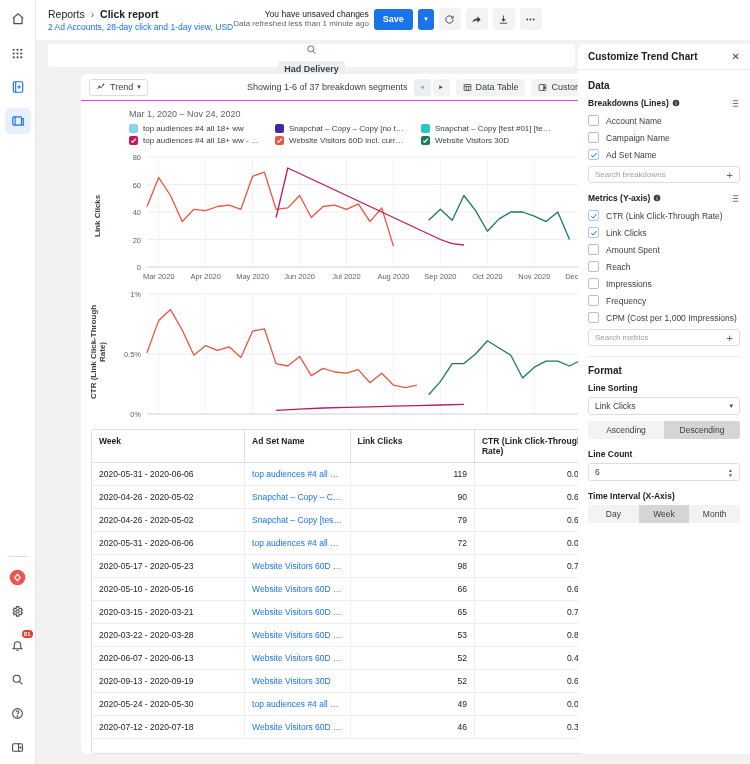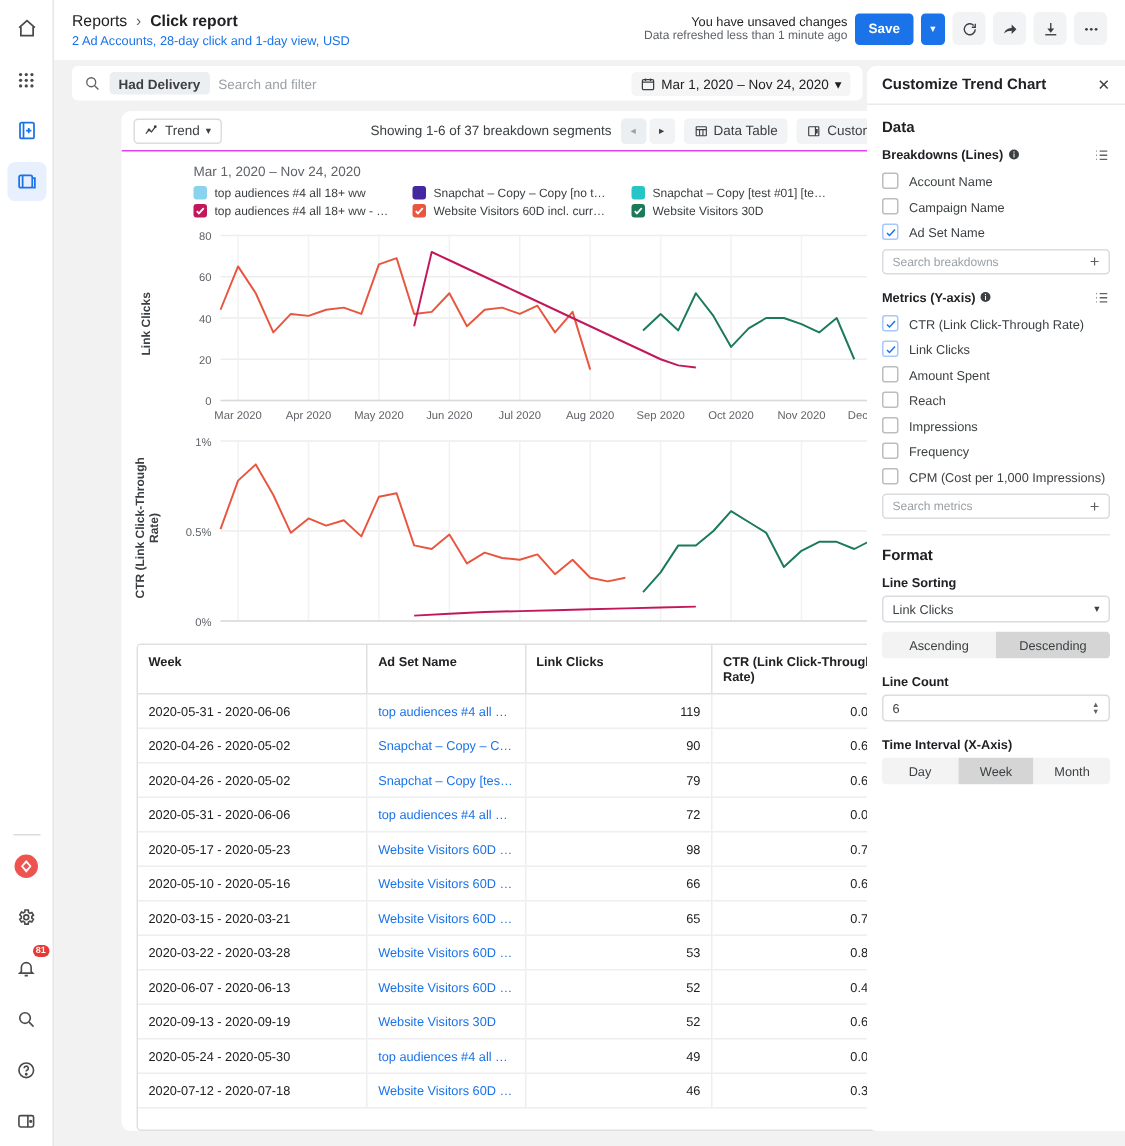--- a/index.html
+++ b/index.html
@@ -32,21 +32,21 @@
     position: absolute; top: -2px; right: -2px;
     background: #e53935; color: #fff; font-size: 6px; line-height: 8px;
     border-radius: 4px; padding: 0 2px; font-weight: bold;
   }
 
   
   .main { flex: 1 1 auto; position: relative; height: 764px; background: #f2f2f2; }
 
   
   .header { padding: 8px 12px 6px 12px; background: #fff; height: 40px; }
-  .hdr-row { display: flex; align-items: flex-start; justify-content: space-between; }
+  .hdr-row { display: flex; align-items: flex-start; justify-content: flex-start; }
   .crumbs { font-size: 10.5px; color: #202124; }
   .crumbs .sep { color: #5f6368; margin: 0 3px; }
   .crumbs .cur { font-weight: bold; }
   .crumb-link { color: #202124; }
   .sub { font-size: 8.5px; color: #1a73e8; margin-top: 2px; }
   .hdr-right { display: flex; align-items: center; gap: 5px; }
   .unsaved { text-align: right; line-height: 1.25; }
   .unsaved .l1 { font-size: 8.5px; color: #202124; }
   .unsaved .l2 { font-size: 8px; color: #5f6368; }
   .btn-save {
@@ -61,21 +61,21 @@
   .icon-btn {
     width: 22px; height: 22px; border-radius: 4px; background: #f1f3f4;
     border: none; display: flex; align-items: center; justify-content: center;
     color: #3c4043; cursor: pointer;
   }
 
   
   .filterbar {
     position: absolute; left: 12px; top: 44px; width: 527px; height: 23px;
     background: #fff; border-radius: 4px;
-    display: flex; align-items: center; padding: 0 8px; gap: 6px;
+    display: flex; align-items: center; padding: 0 8px; gap: 6px; flex-direction: column;
   }
   .chip {
     background: #eceff1; border-radius: 3px; font-size: 9px; font-weight: bold;
     color: #3c4043; padding: 2.5px 6px; cursor: pointer;
   }
   .filter-ph { font-size: 9px; color: #9aa0a6; }
   .daterange {
     margin-left: auto; display: flex; align-items: center; gap: 4px;
     background: #f5f5f5; border-radius: 3px; padding: 3px 6px; cursor: pointer;
   }

